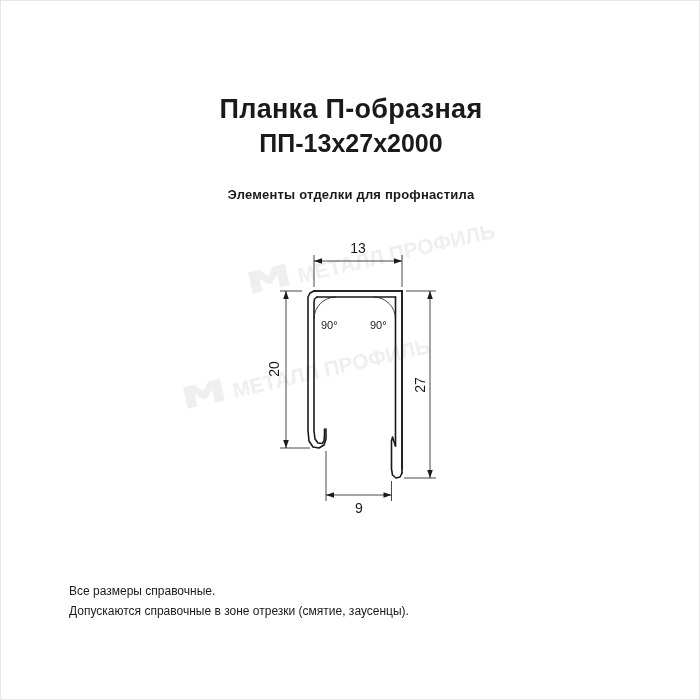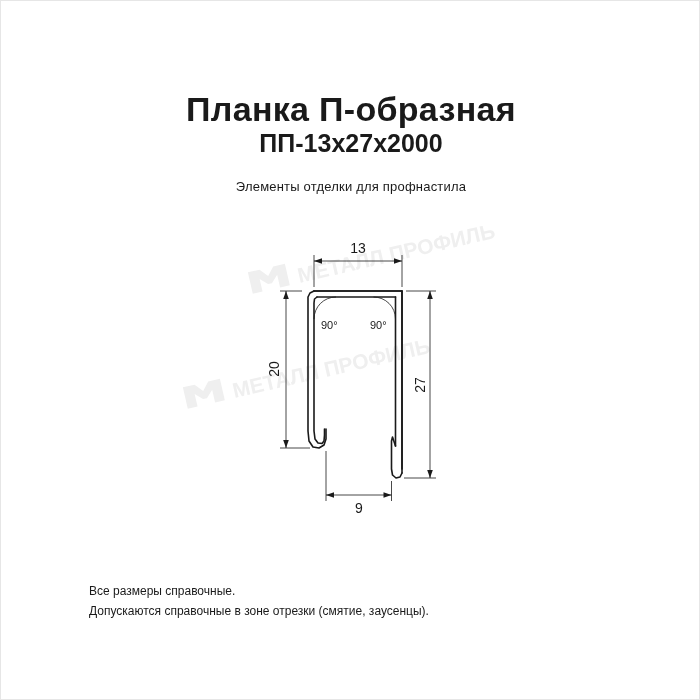--- a/index.html
+++ b/index.html
@@ -24,55 +24,55 @@
     box-sizing: border-box;
   }
   .title-block {
     position: absolute;
     left: 0;
     top: 92px;
     width: 700px;
     text-align: center;
   }
   .title-main {
-    font-size: 34px;
+    font-size: 27px;
     font-weight: bold;
     letter-spacing: 0.3px;
     line-height: 32px;
   }
   .title-sub {
     font-size: 25px;
     font-weight: bold;
     line-height: 32px;
     margin-top: 2px;
     text-align: center;
   }
   .title-desc {
     font-size: 13px;
-    font-weight: normal;
-    margin-top: 20px;
+    font-weight: bold;
+    margin-top: 28px;
     letter-spacing: 0.2px;
   }
   .drawing {
     position: absolute;
     left: 0;
     top: 200px;
     width: 700px;
     height: 360px;
     padding-left: 17px;
   }
   .watermarks {
     position: absolute;
     left: 0; top: 0;
     width: 700px; height: 700px;
     pointer-events: none;
   }
   .footer {
     position: absolute;
-    left: 88px;
+    left: 68px;
     top: 580px;
     font-size: 12px;
     line-height: 20px;
     color: #1a1a1a;
   }
   .footer div { white-space: nowrap; }
   svg { display: block; }
   text { font-family: "Liberation Sans", sans-serif; }
 </style>
 </head>

